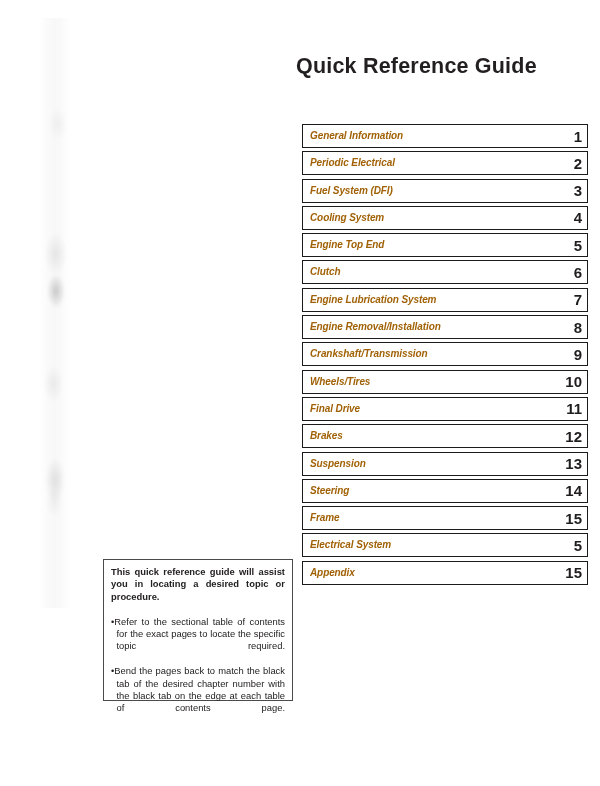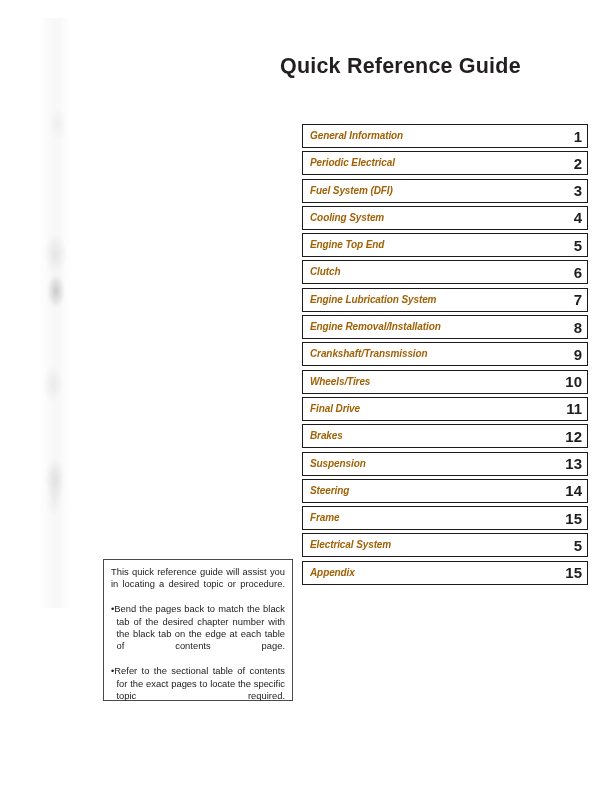--- a/index.html
+++ b/index.html
@@ -49,21 +49,21 @@
     width: 26px;
     height: 60px;
     background: radial-gradient(ellipse 13px 30px at 50% 50%, rgba(105,105,110,0.17), rgba(255,255,255,0) 76%);
     filter: blur(0.8px);
     pointer-events: none;
   }
 
   
   #page-title {
     position: absolute;
-    left: 280px;
+    left: 296px;
     top: 54px;
     font-size: 21.5px;
     font-weight: bold;
     color: #231f20;
     letter-spacing: 0.2px;
     white-space: nowrap;
   }
 
   
   #chapter-index {
@@ -114,20 +114,21 @@
     border: 1.1px solid #4a4a4d;
     background: #ffffff;
     padding: 6px 7px 5px 7px;
   }
   .note-para {
     font-size: 9.4px;
     line-height: 12.4px;
     color: #242122;
     text-align: justify;
     margin: 0;
+    font-weight: bold;
   }
   .note-bullet {
     font-size: 9.4px;
     line-height: 12.4px;
     color: #242122;
     text-align: justify;
     margin: 0;
     padding-left: 5.5px;
     text-indent: -5.5px;
   }
@@ -218,15 +219,15 @@
       <span class="chapter-number">5</span>
     </div>
     <div class="chapter-row">
       <span class="chapter-name">Appendix</span>
       <span class="chapter-number">15</span>
     </div>
   </div>
 
 <div id="note-box">
     <p class="note-para">This quick reference guide will assist you in locating a desired topic or procedure.</p>
+    <p class="note-bullet"><span class="dot">•</span><span>Refer to the sectional table of contents for the exact pages to locate the specific topic required.</span></p>
     <p class="note-bullet"><span class="dot">•</span><span>Bend the pages back to match the black tab of the desired chapter number with the black tab on the edge at each table of contents page.</span></p>
-    <p class="note-bullet"><span class="dot">•</span><span>Refer to the sectional table of contents for the exact pages to locate the specific topic required.</span></p>
   </div>
 
 </body></html>

